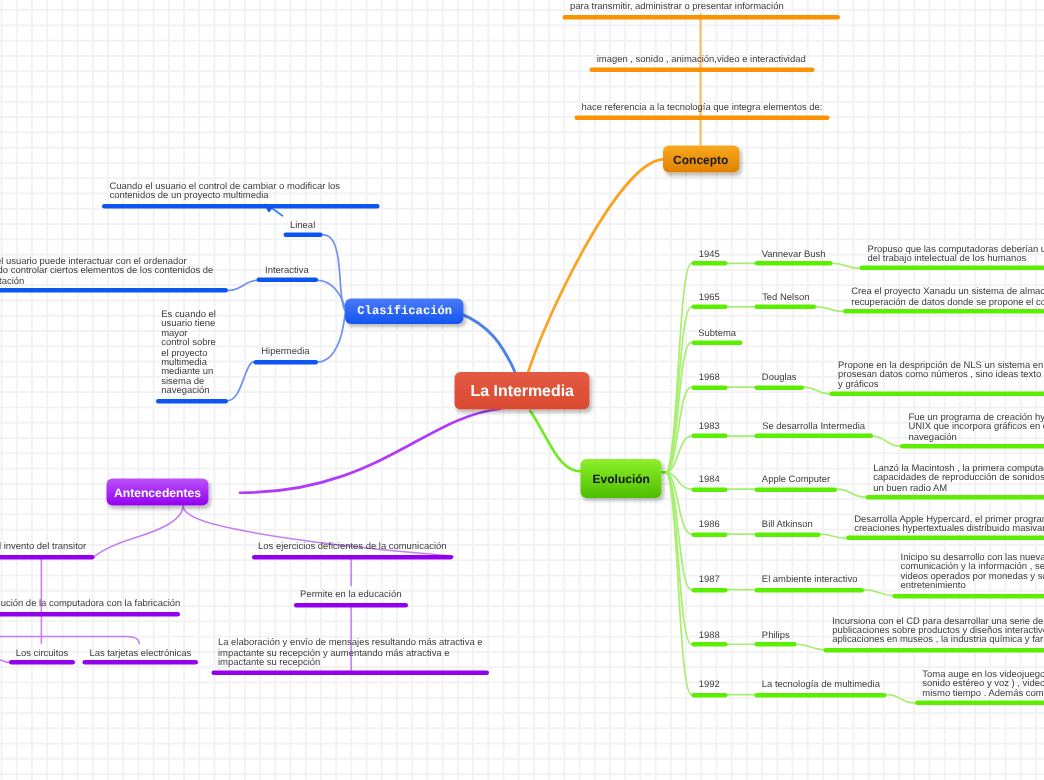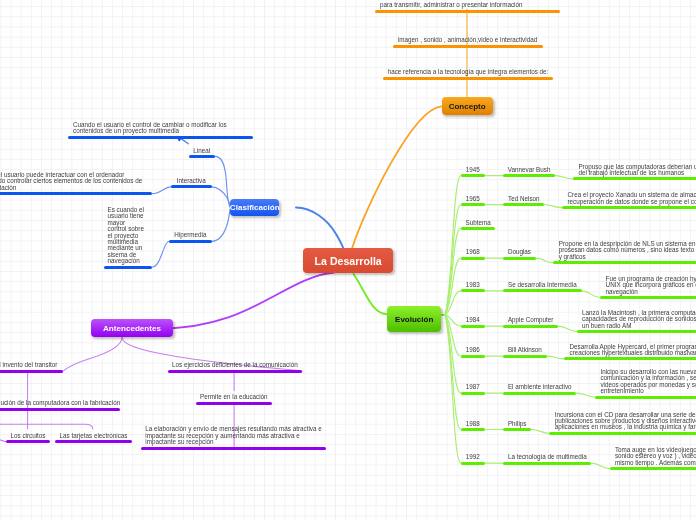--- a/index.html
+++ b/index.html
@@ -67,32 +67,32 @@
 <path d="M 484.616 393.1 L 503.1 393.1" fill="none" stroke="#a8ee70" stroke-width="1.15" stroke-linecap="round"></path>
 <path d="M 576.403 393.1 C 585.403 393.1 586 397 595 397" fill="none" stroke="#a8ee70" stroke-width="1.15" stroke-linecap="round"></path>
 <path d="M 445 314.9 C 452.6 334.382 452.6 429.5 461 429.5" fill="none" stroke="#a8ee70" stroke-width="1.15" stroke-linecap="round"></path>
 <path d="M 484.616 429.5 L 503.1 429.5" fill="none" stroke="#a8ee70" stroke-width="1.15" stroke-linecap="round"></path>
 <path d="M 531.263 429.5 C 540.263 429.5 540.4 433.2 549.4 433.2" fill="none" stroke="#a8ee70" stroke-width="1.15" stroke-linecap="round"></path>
 <path d="M 445 314.9 C 452.6 340.094 452.6 463.1 461 463.1" fill="none" stroke="#a8ee70" stroke-width="1.15" stroke-linecap="round"></path>
 <path d="M 484.616 463.1 L 503.1 463.1" fill="none" stroke="#a8ee70" stroke-width="1.15" stroke-linecap="round"></path>
 <path d="M 591.466 463.1 C 600.466 463.1 600.5 468.6 609.5 468.6" fill="none" stroke="#a8ee70" stroke-width="1.15" stroke-linecap="round"></path>
 </svg>
 <div class="node" style="left:303.1px;top:248.2px;width:90.2px;height:24.6px;background:linear-gradient(to bottom,#e45a44 0%,#d94a2f 100%);color:#ffffff;font-size:10.6px;">
-      <span>La Desarrolla</span>
+      <span>La Intermedia</span>
     </div>
 <div class="node" style="left:441.5px;top:96.9px;width:51.3px;height:18.5px;background:linear-gradient(to bottom,#f8a91e 0%,#e08000 100%);color:#1a1a1a;font-size:8px;">
       <span>Concepto</span>
     </div>
-<div class="node" style="left:230.3px;top:198.5px;width:49px;height:17.7px;background:linear-gradient(to bottom,#4a7bf7 0%,#1254f0 100%);color:#ffffff;font-size:8.1px;">
+<div class="node" style="left:230.3px;top:198.5px;width:79px;height:17.7px;background:linear-gradient(to bottom,#4a7bf7 0%,#1254f0 100%);color:#ffffff;font-size:8.1px;font-family:Liberation Mono, monospace;">
       <span>Clasificación</span>
     </div>
 <div class="node" style="left:387.4px;top:306px;width:53.6px;height:26px;background:linear-gradient(to bottom,#8ef02a 0%,#4dbe00 100%);color:#111111;font-size:8px;">
       <span>Evolución</span>
     </div>
-<div class="node" style="left:91px;top:318.7px;width:82px;height:18.1px;background:linear-gradient(to bottom,#bb52fb 0%,#9400ef 100%);color:#ffffff;font-size:8.1px;">
+<div class="node" style="left:71px;top:318.7px;width:68px;height:18.1px;background:linear-gradient(to bottom,#bb52fb 0%,#9400ef 100%);color:#ffffff;font-size:8.1px;">
       <span>Antencedentes</span>
     </div>
 <div class="bar" style="left:374.5px;top:9.7px;width:185.5px;height:3px;background:#fb9200;"></div>
 <div class="lbl" style="left:380px;top:2.3px;">para transmitir, administrar o presentar información</div>
 <div class="bar" style="left:392.5px;top:44.5px;width:150px;height:3px;background:#fb9200;"></div>
 <div class="lbl" style="left:397.836px;top:37.1px;">imagen , sonido , animación,video e interactividad</div>
 <div class="bar" style="left:383px;top:76.5px;width:170px;height:3px;background:#fb9200;"></div>
 <div class="lbl" style="left:387.656px;top:69.1px;">hace referencia a la tecnología que integra elementos de:</div>
 <div class="bar" style="left:188.5px;top:154.9px;width:26.5px;height:3px;background:#0d55f0;"></div>
 <div class="lbl" style="left:193.344px;top:147.5px;">Lineal</div>

